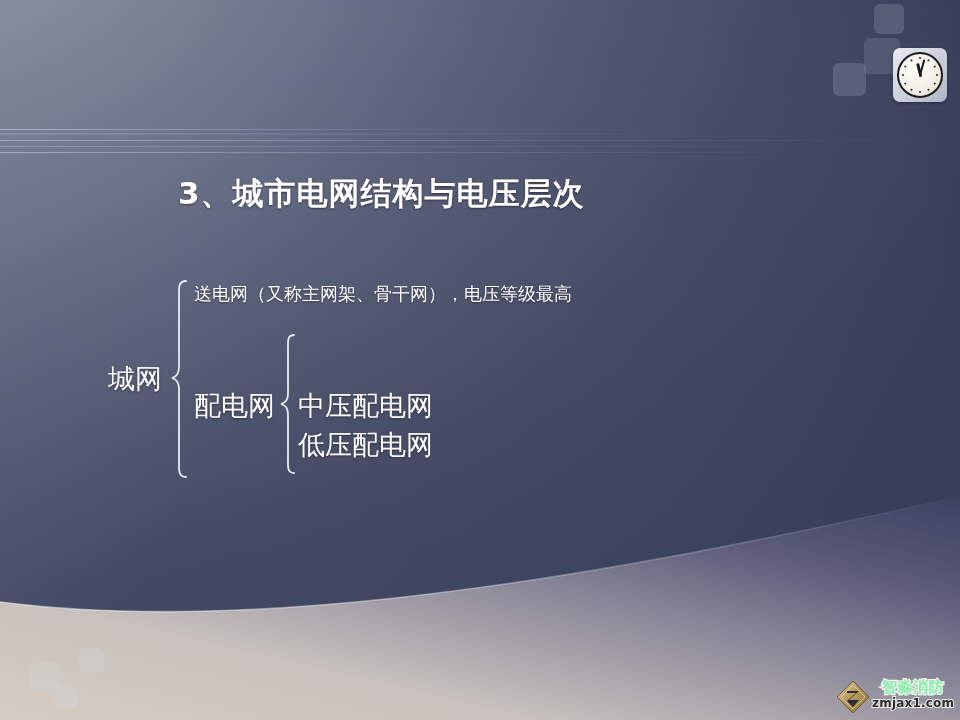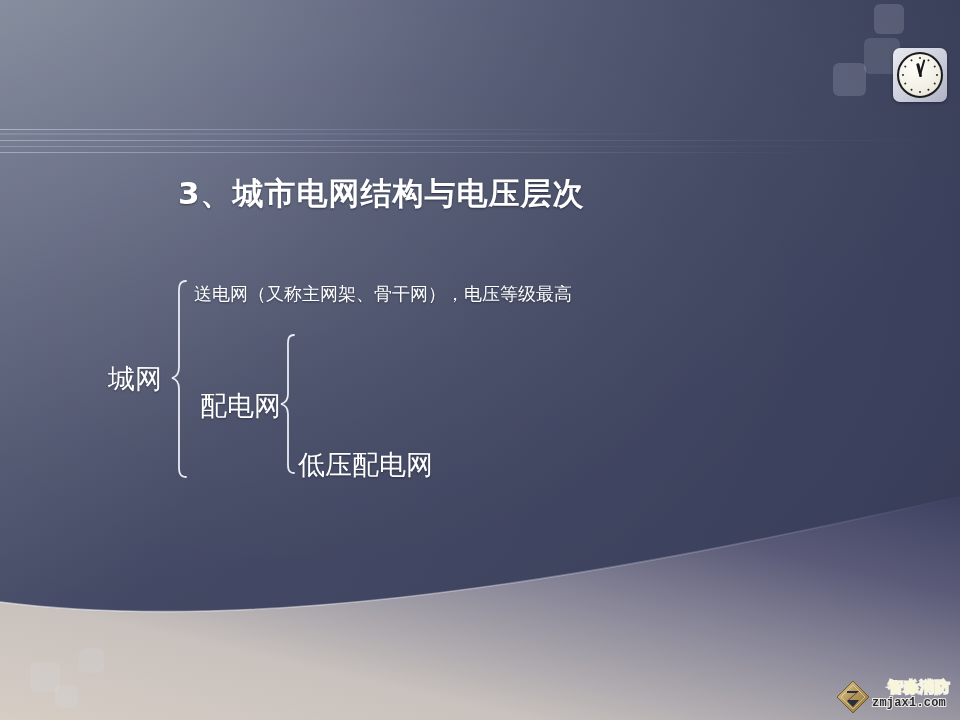--- a/index.html
+++ b/index.html
@@ -148,24 +148,24 @@
   .dg-text {
     position: absolute;
     color: #ffffff;
     font-size: 27px;
     line-height: 1;
     white-space: nowrap;
     text-shadow: 0 1px 2px rgba(18,20,34,0.5);
   }
   .dg-root  { left: 108px; top: 110px; }
   .dg-l1    { left: 194px; top: 30px;  font-size: 18px; }
-  .dg-l2    { left: 200px; top: 137px; }
+  .dg-l2    { left: 194px; top: 137px; }
   .dg-c1    { left: 298px; top: 85px;  }
   .dg-c2    { left: 298px; top: 137px; }
-  .dg-c3    { left: 298px; top: 196px; text-align: center; }
+  .dg-c3    { left: 298px; top: 176px; text-align: center; }
 
   .brace-svg {
     position: absolute;
     left: 0;
     top: 0;
     width: 960px;
     height: 250px;
     pointer-events: none;
   }
 
@@ -179,42 +179,41 @@
   }
   .wm-logo {
     position: absolute;
     left: 0;
     top: 4px;
     width: 34px;
     height: 34px;
   }
   .wm-name {
     position: absolute;
-    left: 52px;
+    left: 46px;
     top: 2px;
     font-size: 15px;
-    font-weight: 400;
-    color: #fef9c3;
+    font-weight: 700;
+    color: #86efac;
     letter-spacing: 0.5px;
     -webkit-text-stroke: 2.5px #f2f2ef;
     paint-order: stroke fill;
     white-space: nowrap;
   }
   .wm-url {
     position: absolute;
     left: 36px;
     top: 20px;
     font-size: 12px;
     font-weight: 700;
     color: #2b2b33;
     letter-spacing: 0.2px;
     -webkit-text-stroke: 2px #eceae3;
     paint-order: stroke fill;
     white-space: nowrap;
-    font-family: Liberation Mono, monospace;
   }
 </style>
 </head>
 <body>
 
 <div id="slide">
 
   <div class="bg-base"></div>
   <div class="bg-tint"></div>
   <div class="bg-vignette"></div>
@@ -281,20 +280,21 @@
     <svg class="brace-svg" viewBox="0 0 960 250" preserveAspectRatio="none">
 
       <path d="M186,26 C178,26 179,34 179,40 L179,112 C179,119 176,122 172,123 C176,124 179,127 179,134 L179,208 C179,214 178,222 186,222" fill="none" stroke="#e9edf5" stroke-width="1.8" stroke-linecap="round"></path>
 
       <path d="M294,80 C287,80 288,87 288,93 L288,139 C288,145 285,148 281,149 C285,150 288,153 288,159 L288,205 C288,211 287,218 294,218" fill="none" stroke="#e9edf5" stroke-width="1.8" stroke-linecap="round"></path>
     </svg>
 
     <div class="dg-text dg-root">城网</div>
     <div class="dg-text dg-l1">送电网（又称主网架、骨干网），电压等级最高</div>
     <div class="dg-text dg-l2">配电网</div>
+    <div class="dg-text dg-c2">中压配电网</div>
     <div class="dg-text dg-c3">低压配电网</div>
   </div>
 
   <div class="watermark">
     <svg class="wm-logo" viewBox="0 0 34 34">
       <defs>
         <linearGradient id="wmg" x1="0" y1="0" x2="1" y2="1">
           <stop offset="0%" stop-color="#e2cd97"></stop>
           <stop offset="45%" stop-color="#b89a5f"></stop>
           <stop offset="100%" stop-color="#8c7236"></stop>

